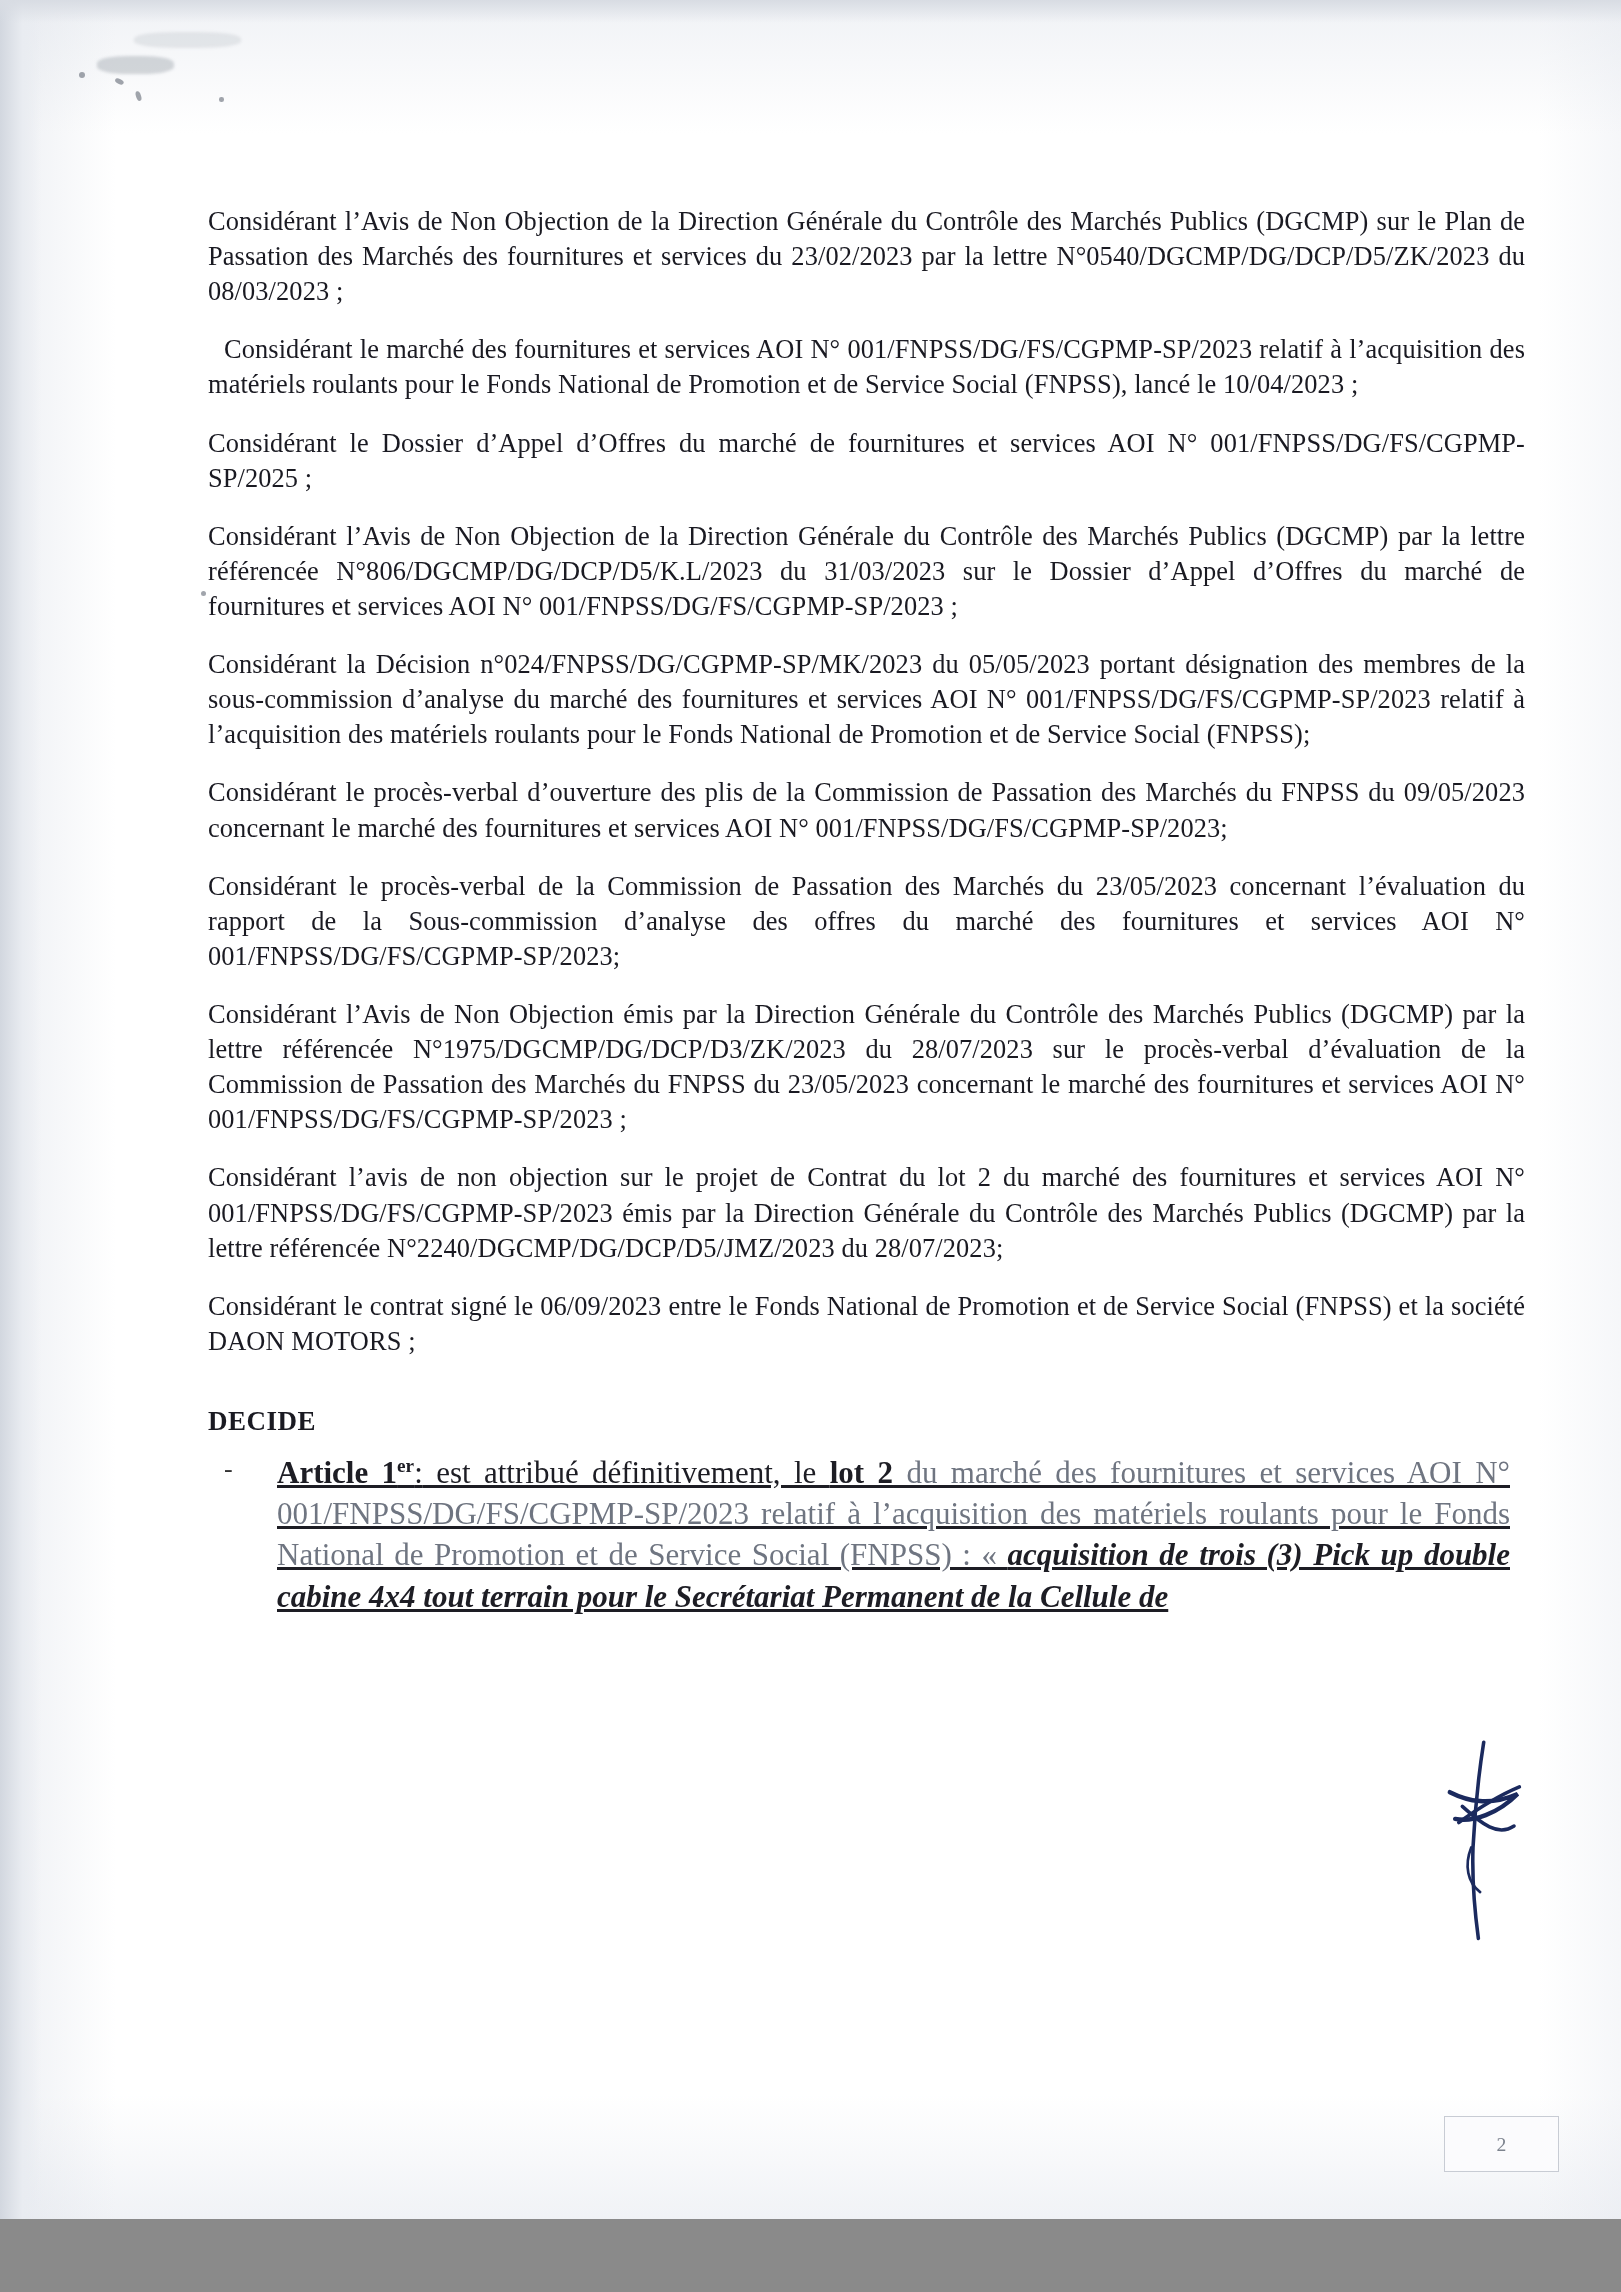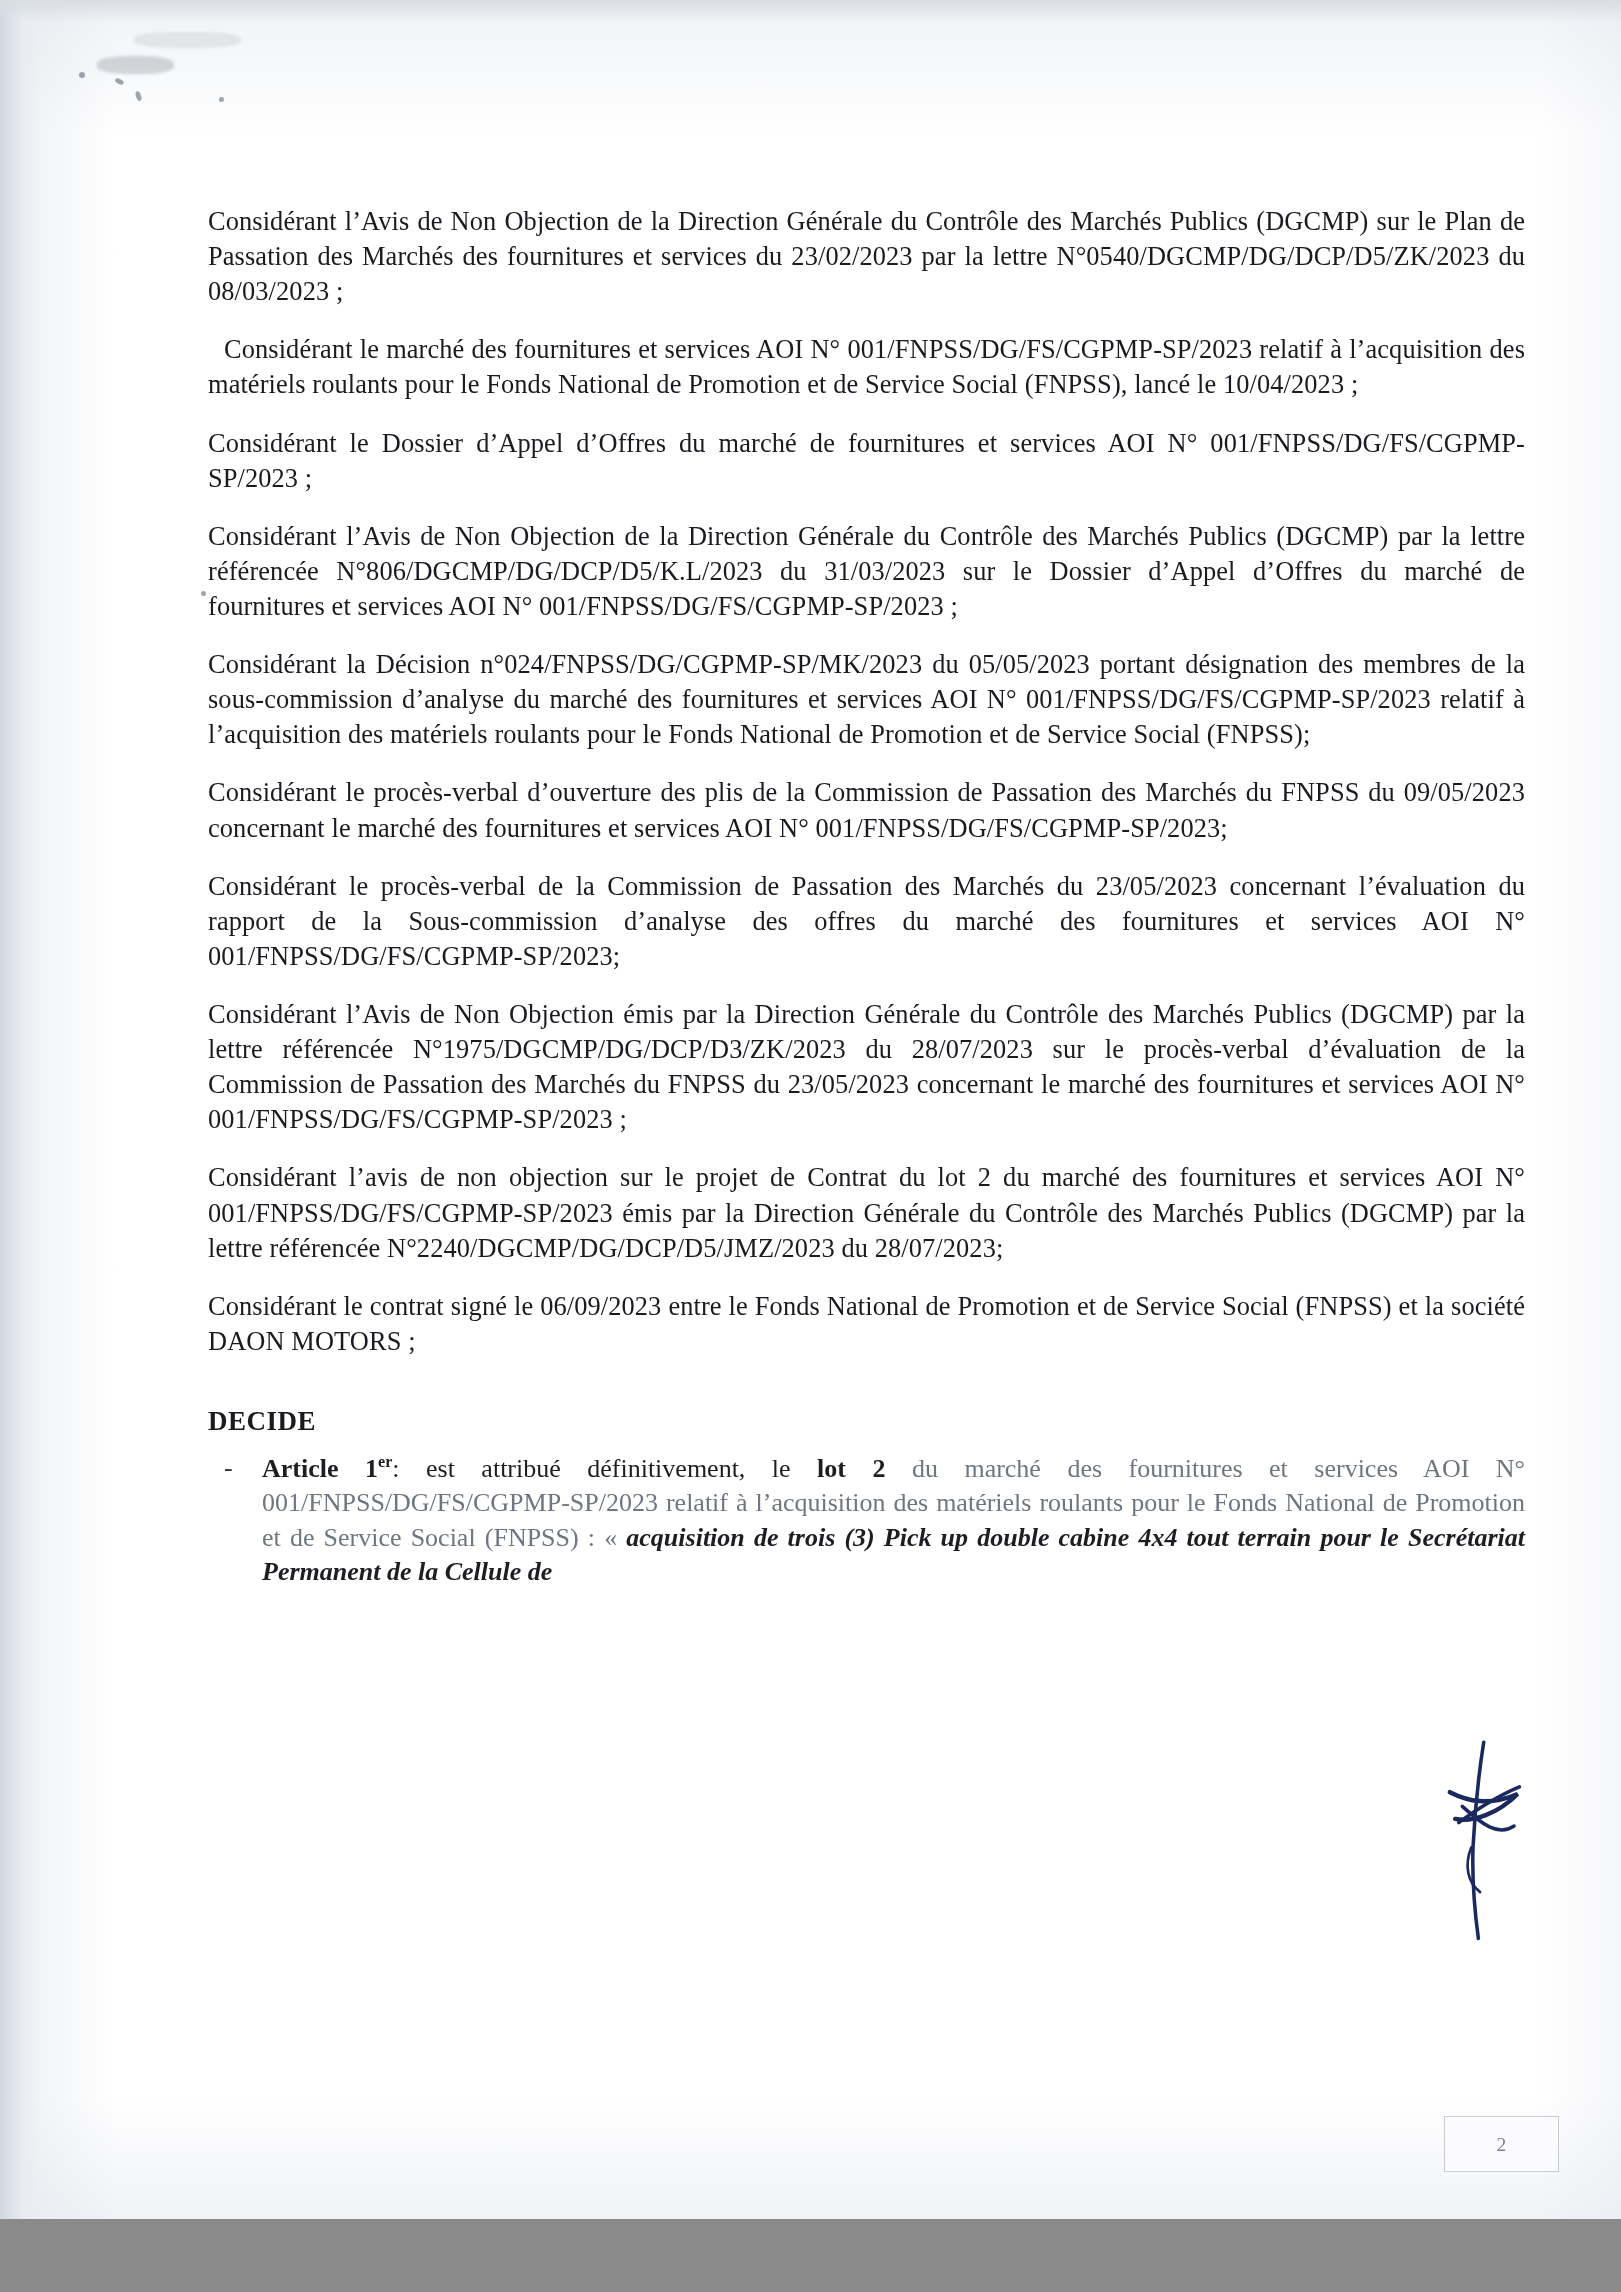--- a/index.html
+++ b/index.html
@@ -86,25 +86,26 @@
     width: 1263px;
   }
   .dash {
     position: absolute;
     left: -38px;
     top: 1.8px;
     font-size: 26px;
     color: #333;
   }
   p.article {
-    margin: 0;
-    font-size: 26px;
+    margin: 15px;
+    font-size: 31px;
     line-height: 1.33;
     text-align: justify;
     color: #1d1d24;
+    text-decoration: underline;
   }
   p.article b { font-weight: bold; }
   .art-bold-ital { font-weight: bold; font-style: italic; }
   sup { font-size: .62em; vertical-align: super; }
 
   .faded { color: #6f7581; }
 
   
   .signature {
     position: absolute;
@@ -146,21 +147,21 @@
   <div class="speck" style="left:136px;top:91px;width:5.4px;height:9.9px;transform:rotate(-18deg);"></div>
   <div class="speck" style="left:219px;top:97px;width:4.5px;height:4.5px;"></div>
   <div class="speck" style="left:201px;top:591px;width:5.4px;height:5.4px;"></div>
   <div class="smudge" style="left:97px;top:56px;width:77px;height:18px;border-radius:40%;"></div>
   <div class="smudge" style="left:134px;top:32px;width:107px;height:16px;border-radius:40%;opacity:.5;"></div>
 
   <div class="content">
 
     <p class="para">Considérant l’Avis de Non Objection de la Direction Générale du Contrôle des Marchés Publics (DGCMP) sur le Plan de Passation des Marchés des fournitures et services du 23/02/2023 par la lettre N°0540/DGCMP/DG/DCP/D5/ZK/2023 du 08/03/2023 ;</p>
     <p class="para indent">Considérant le marché des fournitures et services AOI N° 001/FNPSS/DG/FS/CGPMP-SP/2023 relatif à l’acquisition des matériels roulants pour le Fonds National de Promotion et de Service Social (FNPSS), lancé le 10/04/2023 ;</p>
-    <p class="para">Considérant le Dossier d’Appel d’Offres du marché de fournitures et services AOI N° 001/FNPSS/DG/FS/CGPMP-SP/2023 ;</p>
+    <p class="para">Considérant le Dossier d’Appel d’Offres du marché de fournitures et services AOI N° 001/FNPSS/DG/FS/CGPMP-SP/2025 ;</p>
     <p class="para">Considérant l’Avis de Non Objection de la Direction Générale du Contrôle des Marchés Publics (DGCMP) par la lettre référencée N°806/DGCMP/DG/DCP/D5/K.L/2023 du 31/03/2023 sur le Dossier d’Appel d’Offres du marché de fournitures et services AOI N° 001/FNPSS/DG/FS/CGPMP-SP/2023 ;</p>
     <p class="para">Considérant la Décision n°024/FNPSS/DG/CGPMP-SP/MK/2023 du 05/05/2023 portant désignation des membres de la sous-commission d’analyse du marché des fournitures et services AOI N° 001/FNPSS/DG/FS/CGPMP-SP/2023 relatif à l’acquisition des matériels roulants pour le Fonds National de Promotion et de Service Social (FNPSS);</p>
     <p class="para">Considérant le procès-verbal d’ouverture des plis de la Commission de Passation des Marchés du FNPSS du 09/05/2023 concernant le marché des fournitures et services AOI N° 001/FNPSS/DG/FS/CGPMP-SP/2023;</p>
     <p class="para">Considérant le procès-verbal de la Commission de Passation des Marchés du 23/05/2023 concernant l’évaluation du rapport de la Sous-commission d’analyse des offres du marché des fournitures et services  AOI N° 001/FNPSS/DG/FS/CGPMP-SP/2023;</p>
     <p class="para">Considérant l’Avis de Non Objection émis par la Direction Générale du Contrôle des Marchés Publics (DGCMP) par la lettre référencée N°1975/DGCMP/DG/DCP/D3/ZK/2023 du 28/07/2023 sur le procès-verbal d’évaluation de la Commission de Passation des Marchés du FNPSS du 23/05/2023 concernant le marché des fournitures et services AOI N° 001/FNPSS/DG/FS/CGPMP-SP/2023 ;</p>
     <p class="para">Considérant l’avis de non objection sur le projet de Contrat du lot 2 du marché des fournitures et services AOI N° 001/FNPSS/DG/FS/CGPMP-SP/2023 émis par la Direction Générale du Contrôle des Marchés Publics (DGCMP) par la lettre référencée N°2240/DGCMP/DG/DCP/D5/JMZ/2023 du 28/07/2023;</p>
     <p class="para">Considérant le contrat signé le 06/09/2023 entre le Fonds National de Promotion et de Service Social (FNPSS) et la société DAON MOTORS ;</p>
 
     <div class="decide">DECIDE</div>
 

